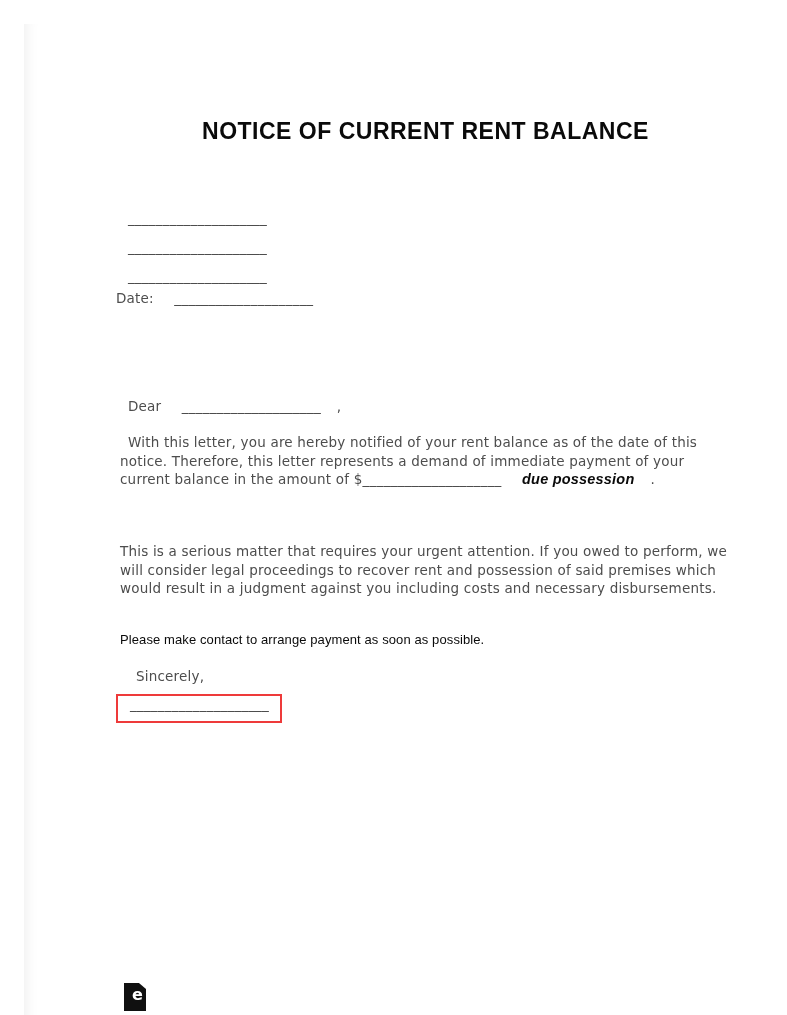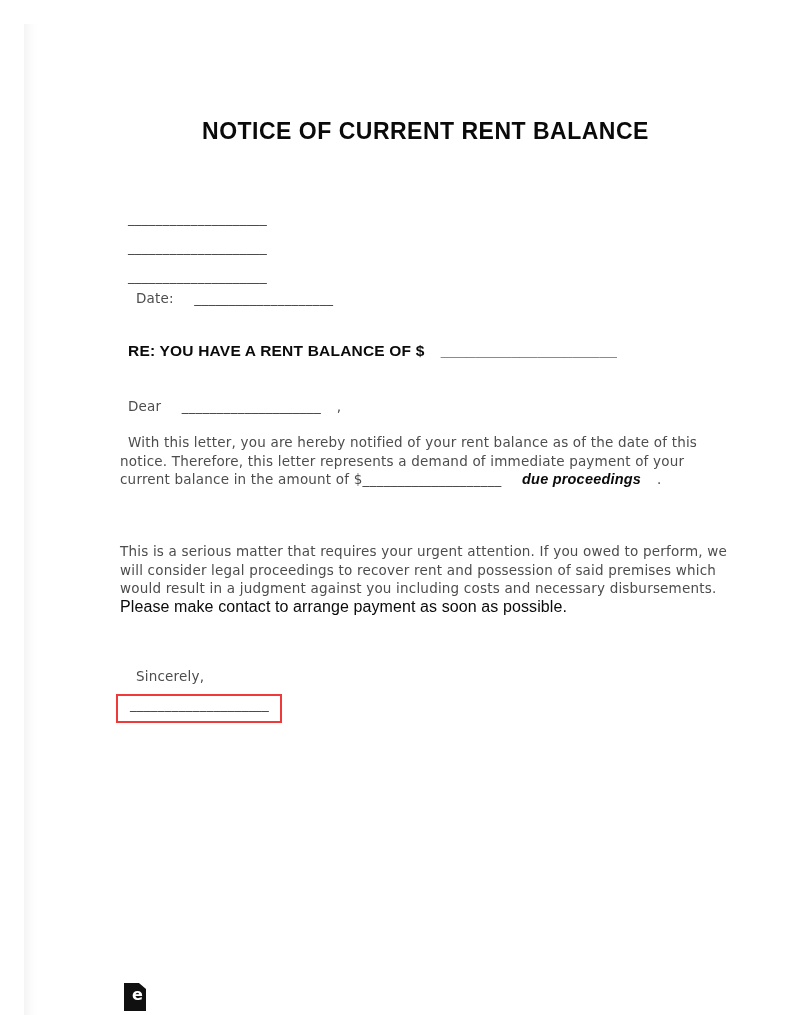--- a/index.html
+++ b/index.html
@@ -32,21 +32,21 @@
   }
   .address-block {
     position: absolute;
     top: 168px;
     left: 88px;
     line-height: 21px;
   }
   .date-line {
     position: absolute;
     top: 258px;
-    left: 96px;
+    left: 76px;
   }
   .re-line {
     position: absolute;
     top: 310px;
     left: 88px;
     font-size: 15.5px;
     font-weight: 700;
     color: #0a0a0a;
     letter-spacing: 0.2px;
   }
@@ -60,25 +60,25 @@
     position: absolute;
     left: 88px;
     width: 614px;
     line-height: 18.5px;
   }
   .para-notice { top: 401px; }
   .para-breakdown { top: 473px; white-space: nowrap; overflow: hidden; width: 620px; }
   .para-warning { top: 510px; }
   .para-request {
     position: absolute;
-    top: 566px;
+    top: 600px;
     left: 88px;
     width: 620px;
     font-family: "Liberation Sans", sans-serif;
-    font-size: 16px;
+    font-size: 13px;
     color: #0a0a0a;
     letter-spacing: 0.1px;
   }
   .emphasis {
     font-family: "Liberation Sans", sans-serif;
     font-weight: 700;
     font-style: italic;
     color: #0a0a0a;
     font-size: 14.5px;
   }
@@ -132,30 +132,27 @@
   <div class="address-block fill-text">
     <div>____________________</div>
     <div>____________________</div>
     <div>____________________</div>
   </div>
 
   <div class="date-line fill-text">
     <span>Date: </span><span>____________________</span>
   </div>
 
-  <div class="re-line">
-    <span>RE: YOU HAVE A RENT BALANCE OF $</span><span class="blank">____________________</span>
-  </div>
 
   <div class="salutation fill-text">
     <span>Dear </span><span>____________________</span><span>,</span>
   </div>
 
   <div class="para para-notice fill-text">
-    <span>With this letter, you are hereby notified of your rent balance as of the date of this notice. Therefore, this letter represents a demand of immediate payment of your current balance in the amount of $____________________ </span><span class="emphasis">due proceedings</span><span>.</span>
+    <span>With this letter, you are hereby notified of your rent balance as of the date of this notice. Therefore, this letter represents a demand of immediate payment of your current balance in the amount of $____________________ </span><span class="emphasis">due possession</span><span>.</span>
   </div>
 
 
   <div class="para para-warning fill-text">This is a serious matter that requires your urgent attention. If you owed to perform, we will consider legal proceedings to recover rent and possession of said premises which would result in a judgment against you including costs and necessary disbursements.</div>
 
   <div class="para-request">Please make contact to arrange payment as soon as possible.</div>
 
   <div class="closing fill-text">Sincerely,</div>
 
   <div class="signature-field">

